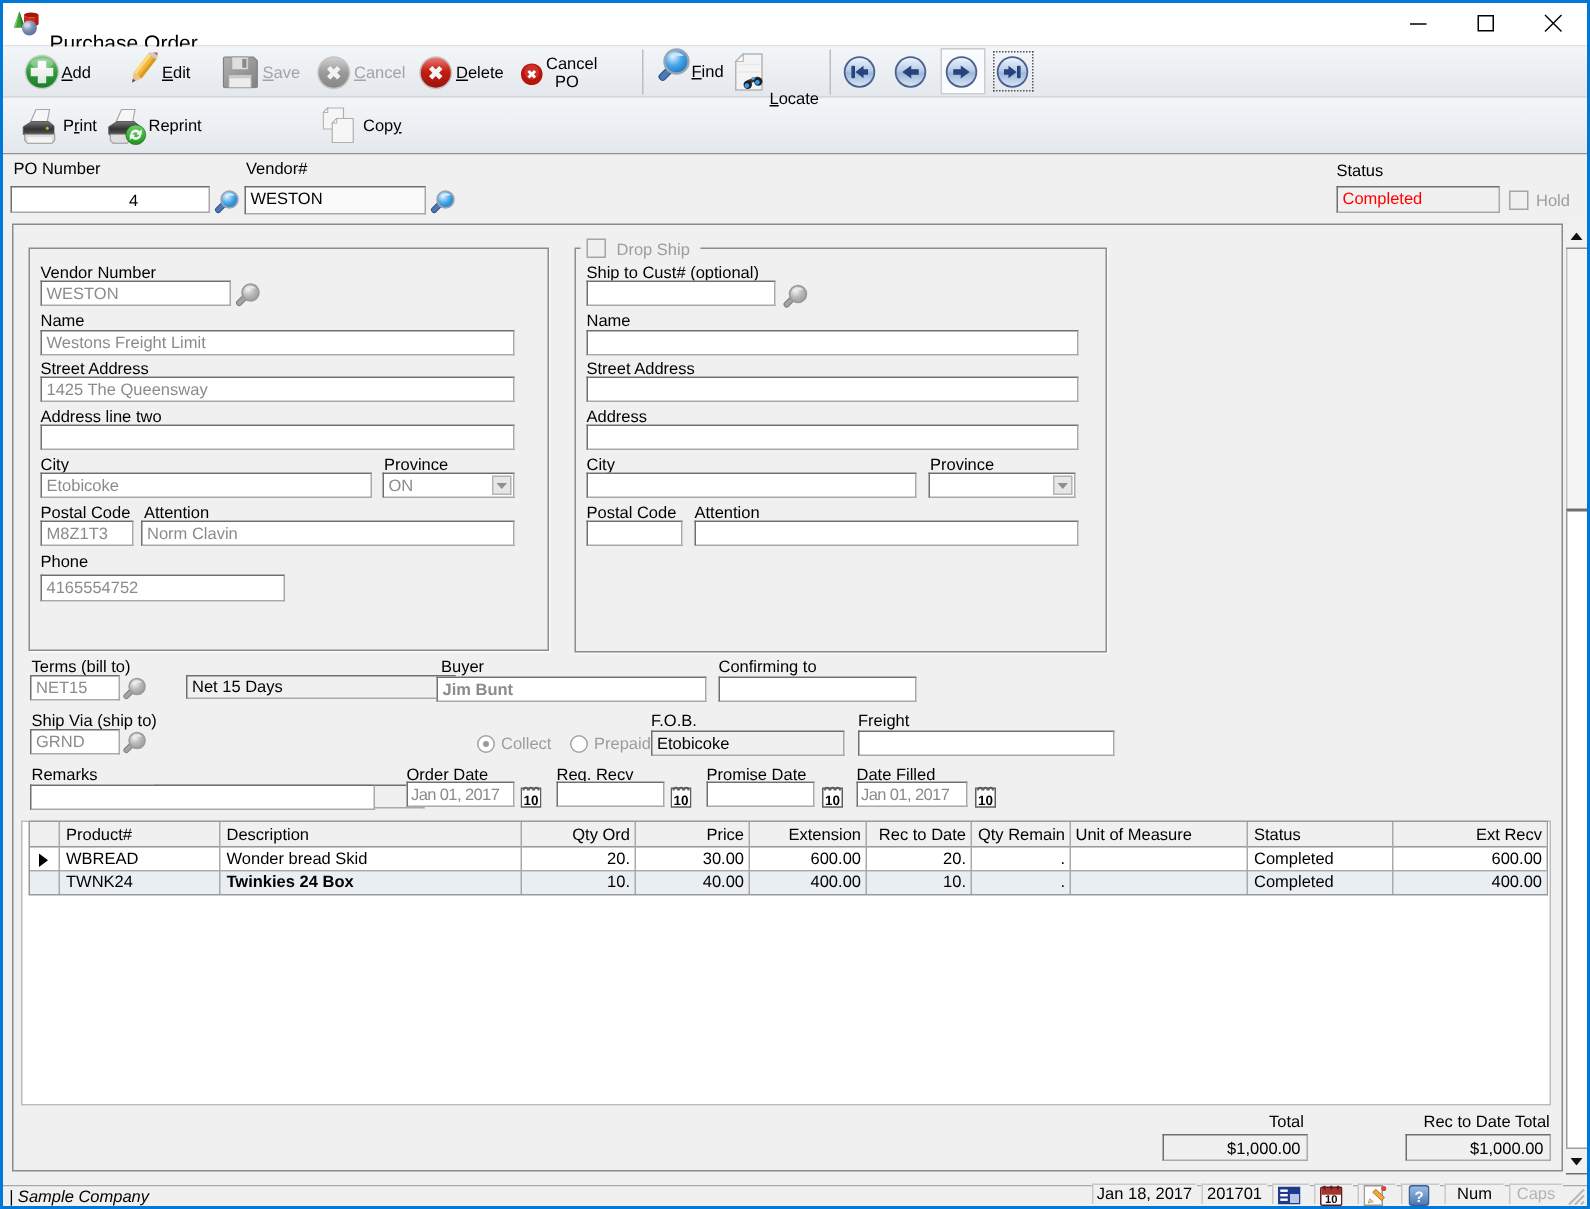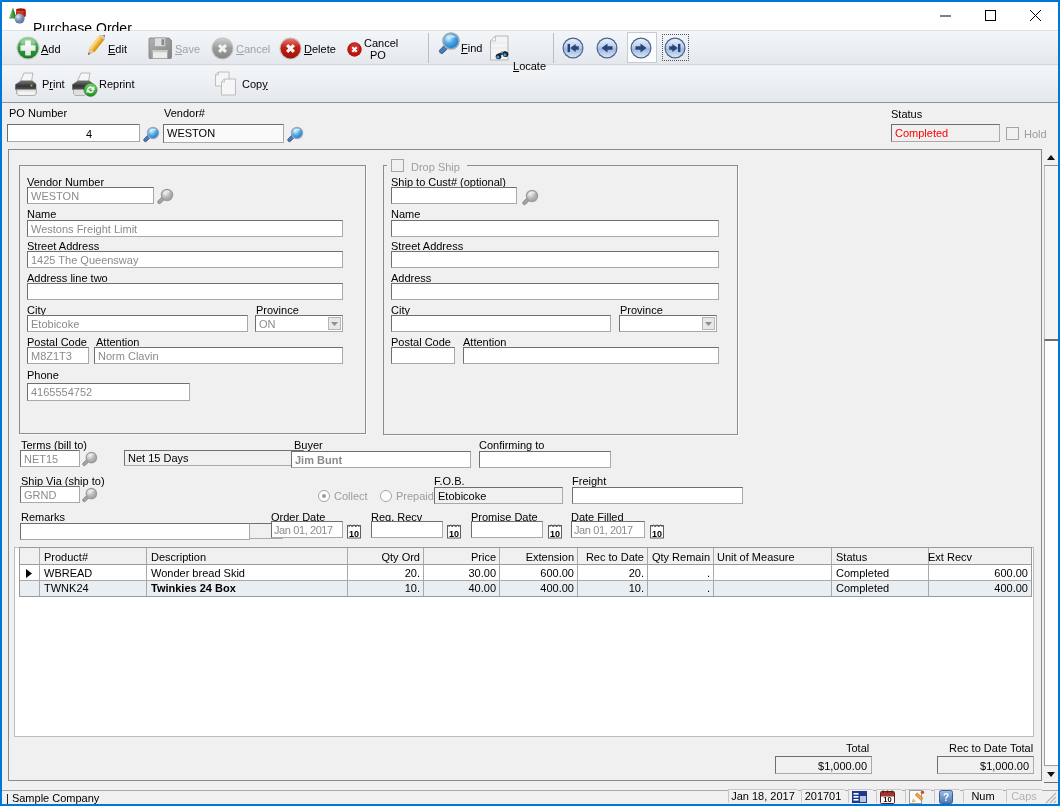--- a/index.html
+++ b/index.html
@@ -444,21 +444,21 @@
 
  <div class="cell" style="left:24px;top:2px;">Product#</div>
  <div class="cell" style="left:131px;top:2px;">Description</div>
  <div class="cell" style="left:327px;top:2px;width:73px;text-align:right;">Qty Ord</div>
  <div class="cell" style="left:403px;top:2px;width:73px;text-align:right;">Price</div>
  <div class="cell" style="left:479px;top:2px;width:75px;text-align:right;">Extension</div>
  <div class="cell" style="left:557px;top:2px;width:67px;text-align:right;">Rec to Date</div>
  <div class="cell" style="left:627px;top:2px;width:63px;text-align:right;">Qty Remain</div>
  <div class="cell" style="left:697px;top:2px;">Unit of Measure</div>
  <div class="cell" style="left:816px;top:2px;">Status</div>
- <div class="cell" style="left:908px;top:2px;width:100px;text-align:left;">Ext Recv</div>
+ <div class="cell" style="left:908px;top:2px;width:100px;text-align:right;">Ext Recv</div>
 
  <svg class="abs" style="left:6px;top:21px;" width="6" height="9" viewBox="0 0 6 9">
       <polygon points="0,0 6,4.5 0,9" fill="#000"></polygon>
     </svg>
  <div class="cell" style="left:24px;top:18px;">WBREAD</div>
  <div class="cell" style="left:131px;top:18px;">Wonder bread Skid</div>
  <div class="cell" style="left:327px;top:18px;width:73px;text-align:right;">20.</div>
  <div class="cell" style="left:403px;top:18px;width:73px;text-align:right;">30.00</div>
  <div class="cell" style="left:479px;top:18px;width:75px;text-align:right;">600.00</div>
  <div class="cell" style="left:557px;top:18px;width:67px;text-align:right;">20.</div>
@@ -494,21 +494,21 @@
     </svg>
 <div class="abs" style="left:1044px;top:339px;width:14px;height:427px;background:#fefefe;border-left:1px solid #9e9e9e;border-bottom:1px solid #9e9e9e;border-top:2px solid #6f6f6f;"></div>
 <div class="abs" style="left:1044px;top:766px;width:14px;height:17px;background:#f1f1f1;border-bottom:1px solid #6f6f6f;"></div>
 <svg class="abs" style="left:1047px;top:772px;" width="8" height="5" viewBox="0 0 8 5">
       <polygon points="0,0 8,0 4,5" fill="#111"></polygon>
     </svg>
 </div>
 
 <div class="abs" style="left:2px;top:790px;width:1056px;height:1px;background:#a8a8a8;"></div>
 <div class="abs" style="left:2px;top:791px;width:1056px;height:13px;background:#f0f0f0;"></div>
-<div class="lbl" style="left:6px;top:793px;">| Sample Company</div>
+<div class="lbl" style="left:6px;top:793px;font-style:italic;">| Sample Company</div>
 <div class="sbpanel" style="left:728px;width:70px;">Jan 18, 2017</div>
 <div class="sbpanel" style="left:801px;width:44px;">201701</div>
 <div class="sbpanel" style="left:848px;width:25px;"></div>
 <div class="sbpanel" style="left:876px;width:26px;"></div>
 <div class="sbpanel" style="left:905px;width:26px;"></div>
 <div class="sbpanel" style="left:934px;width:26px;"></div>
 <div class="sbpanel" style="left:963px;width:40px;">Num</div>
 <div class="sbpanel" style="left:1006px;width:36px;color:#b3b3b3;">Caps</div>
 <div id="sbicons">
 <svg class="abs" style="left:852px;top:791px;" width="15" height="12" viewBox="0 0 15 12">

